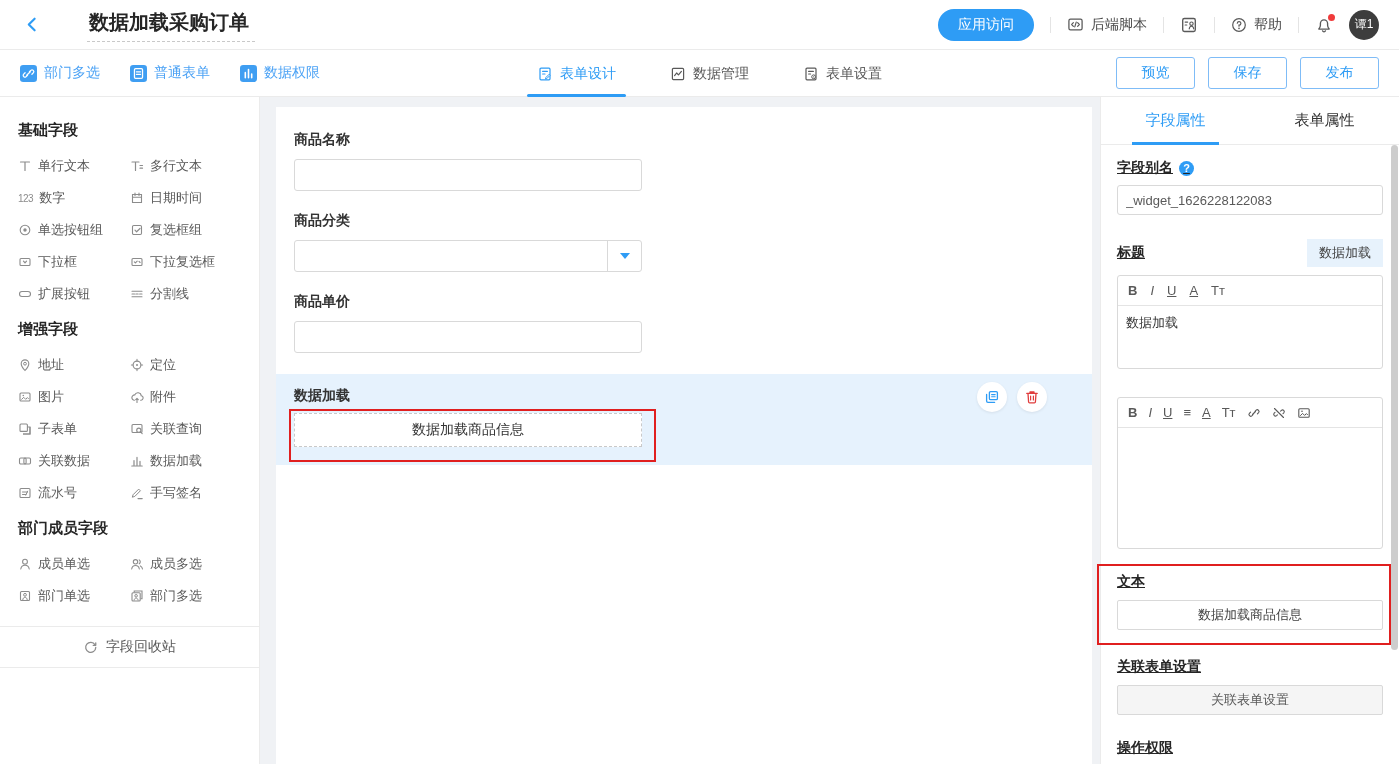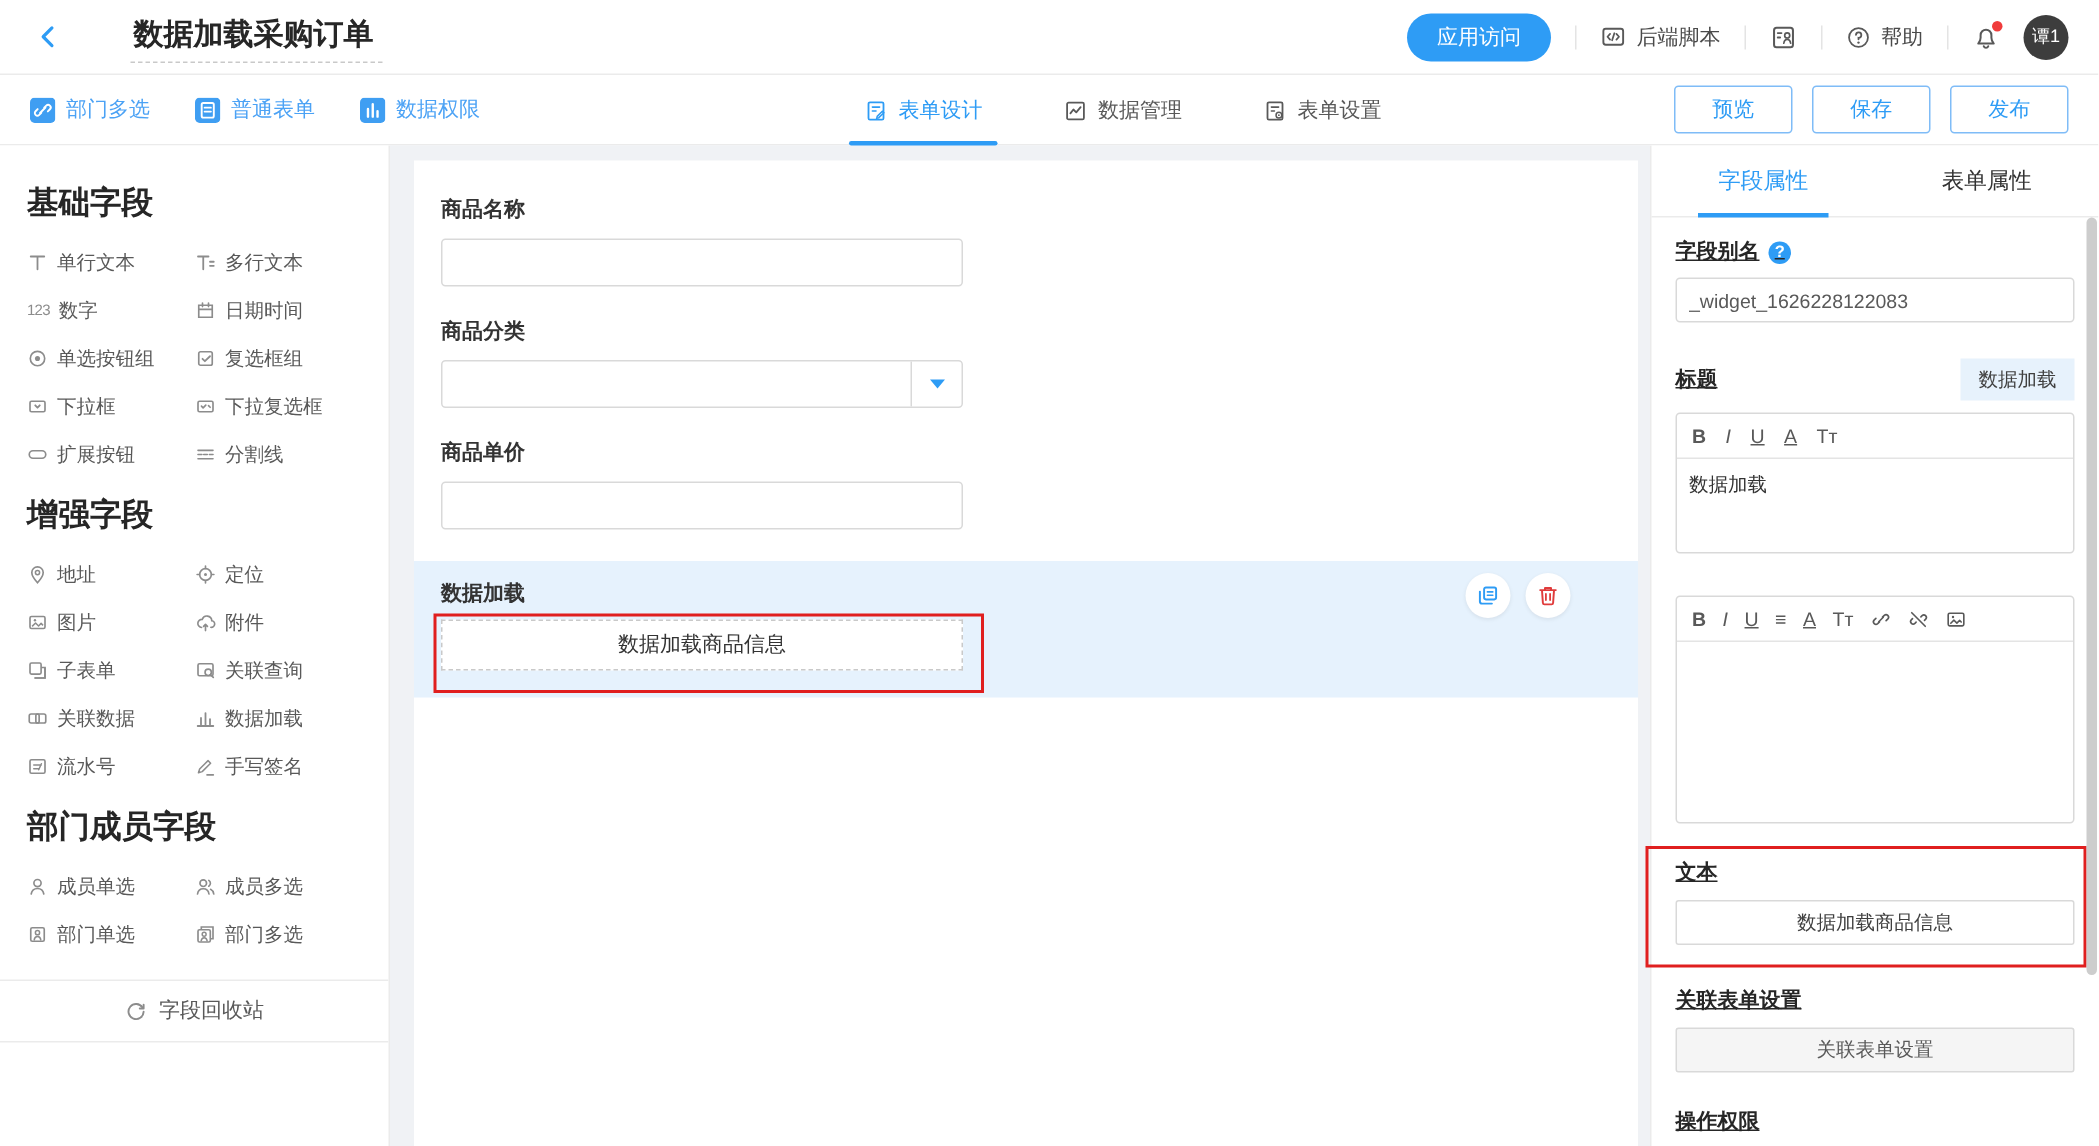--- a/index.html
+++ b/index.html
@@ -17,34 +17,34 @@
   .vdiv { width:1px; height:16px; background:#e4e4e4; }
   .top-item { display:flex; align-items:center; gap:7px; color:#4a4a4a; font-size:14px; cursor:pointer; }
   .bell-wrap { position:relative; display:flex; cursor:pointer; }
   .bell-dot { position:absolute; right:-2px; top:-2px; width:7px; height:7px; border-radius:50%; background:#f03b3b; }
   .avatar { width:30px; height:30px; border-radius:50%; background:#3d3d3d; color:#fff; font-size:12px; display:flex; align-items:center; justify-content:center; cursor:pointer; }
 
   
   .subbar { height:47px; display:flex; align-items:stretch; border-bottom:1px solid #ebebeb; padding:0 20px; background:#fff; }
   .sub-left { display:flex; align-items:center; gap:30px; }
   .sub-left .sitem { display:flex; align-items:center; gap:7px; color:#4ba2f5; cursor:pointer; }
-  .sub-tabs { position:absolute; left:576px; top:50px; height:47px; display:flex; gap:54px;text-align:center; }
+  .sub-tabs { position:absolute; left:537px; top:50px; height:47px; display:flex; gap:54px;text-align:center; }
   .stab { display:flex; align-items:center; gap:7px; color:#595959; cursor:pointer; position:relative; }
   .stab.active { color:#2e9cf5; }
   .stab.active::after { content:""; position:absolute; left:-10px; right:-10px; bottom:0; height:3px; background:#2e9cf5; border-radius:2px; }
   .sub-actions { margin-left:auto; display:flex; align-items:center; gap:13px; }
   .ghost-btn { width:79px; height:32px; background:#fff; border:1px solid #7fbcf7; color:#2e9cf5; border-radius:3px; font-size:14px; cursor:pointer; }
 
   
   .body { display:flex; height:667px; }
 
   
   .sidebar { width:260px; flex:none; border-right:1px solid #ebebeb; background:#fff; padding-top:14px; overflow:hidden; }
   .sb-inner { padding:0 18px; }
-  .sec-title { font-size:21px; font-weight:bold; color:#262626; margin:10px 0 10px; }
+  .sec-title { font-size:15px; font-weight:bold; color:#262626; margin:10px 0 10px; }
   .fgrid { display:grid; grid-template-columns:112px 112px; }
   .fld { height:32px; display:flex; align-items:center; gap:6px; color:#595959; font-size:13px; cursor:pointer; white-space:nowrap; }
   .fld .ic { color:#8c8c8c; }
   .sb-divider { border-top:1px solid #ebebeb; margin-top:14px; }
   .recycle-row { height:41px; display:flex; align-items:center; justify-content:center; gap:8px; color:#595959; cursor:pointer; border-bottom:1px solid #ebebeb; }
 
   
   .canvas { flex:1; background:#f0f2f5; padding:10px 8px 0 16px; overflow:hidden; }
   .form-card { background:#fff; height:100%; padding:24px 18px 0; position:relative; }
   .fblock { margin-bottom:21px; }

